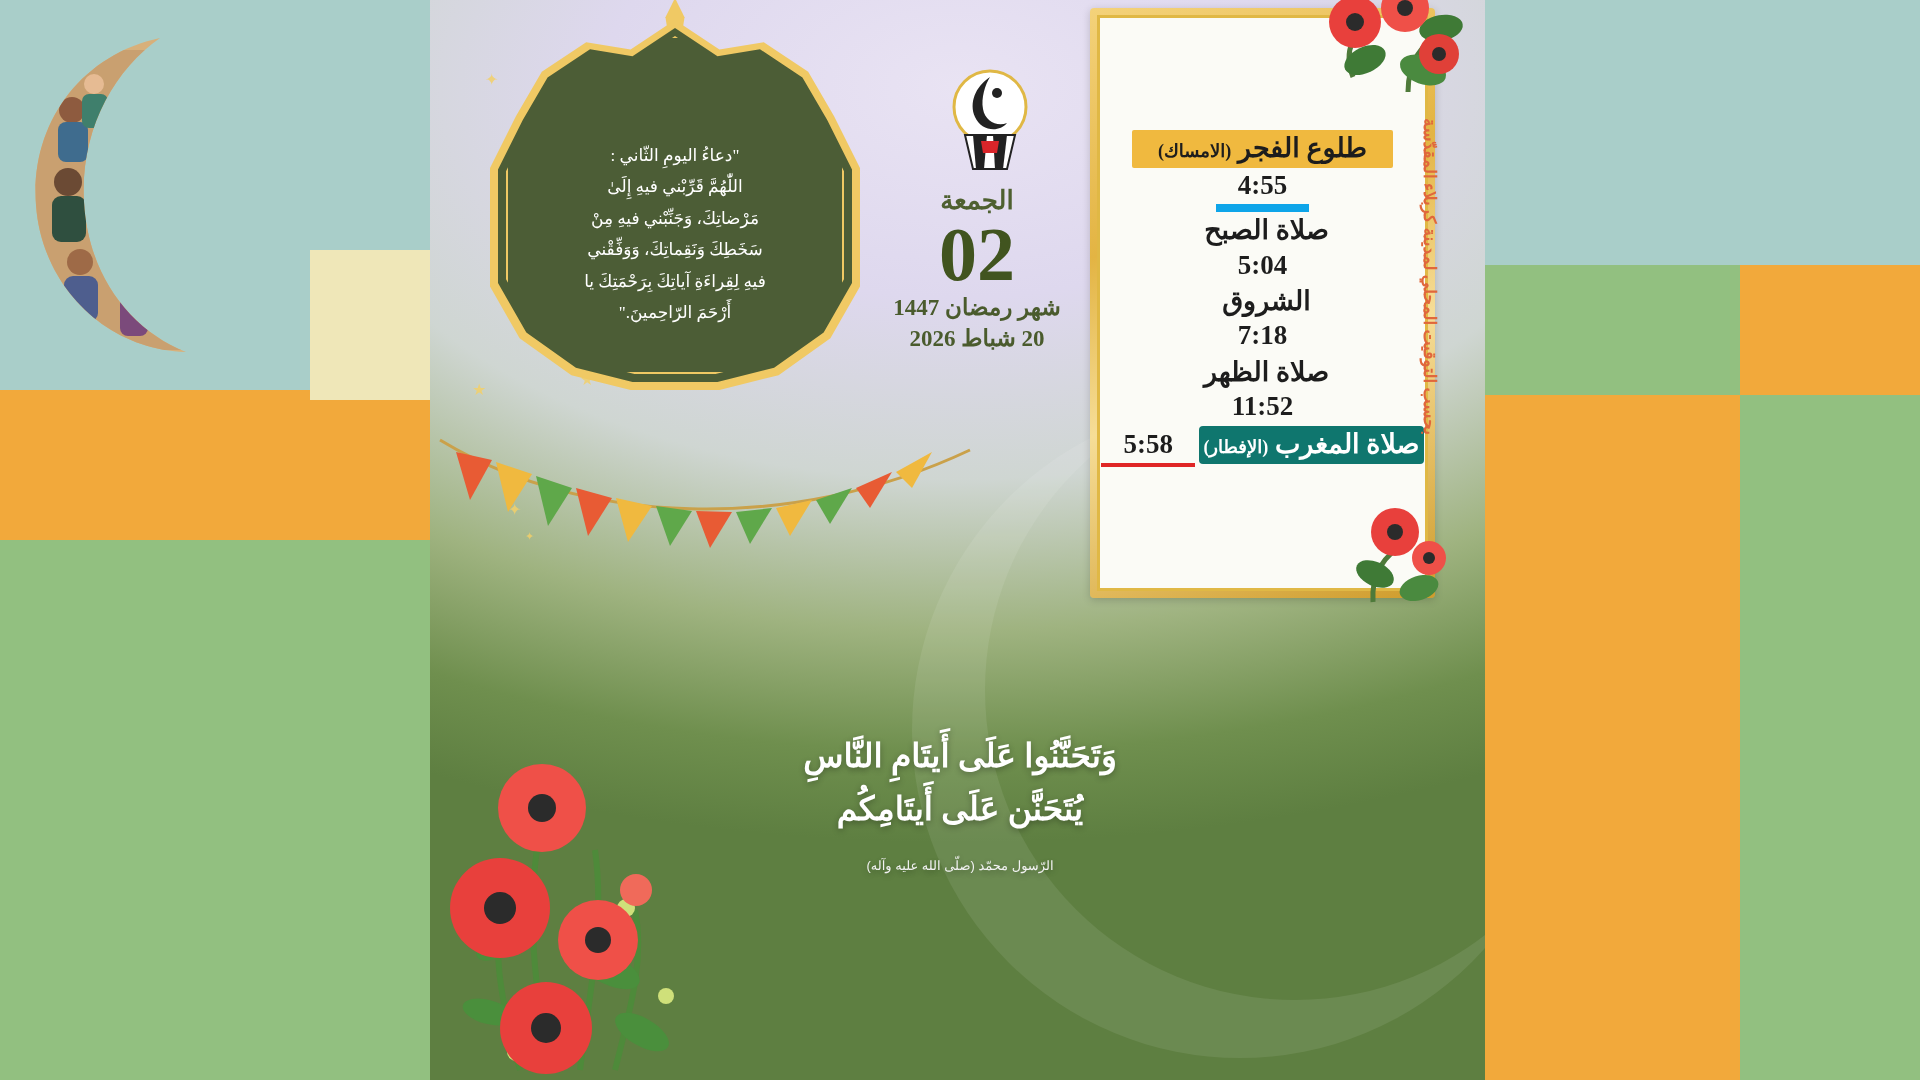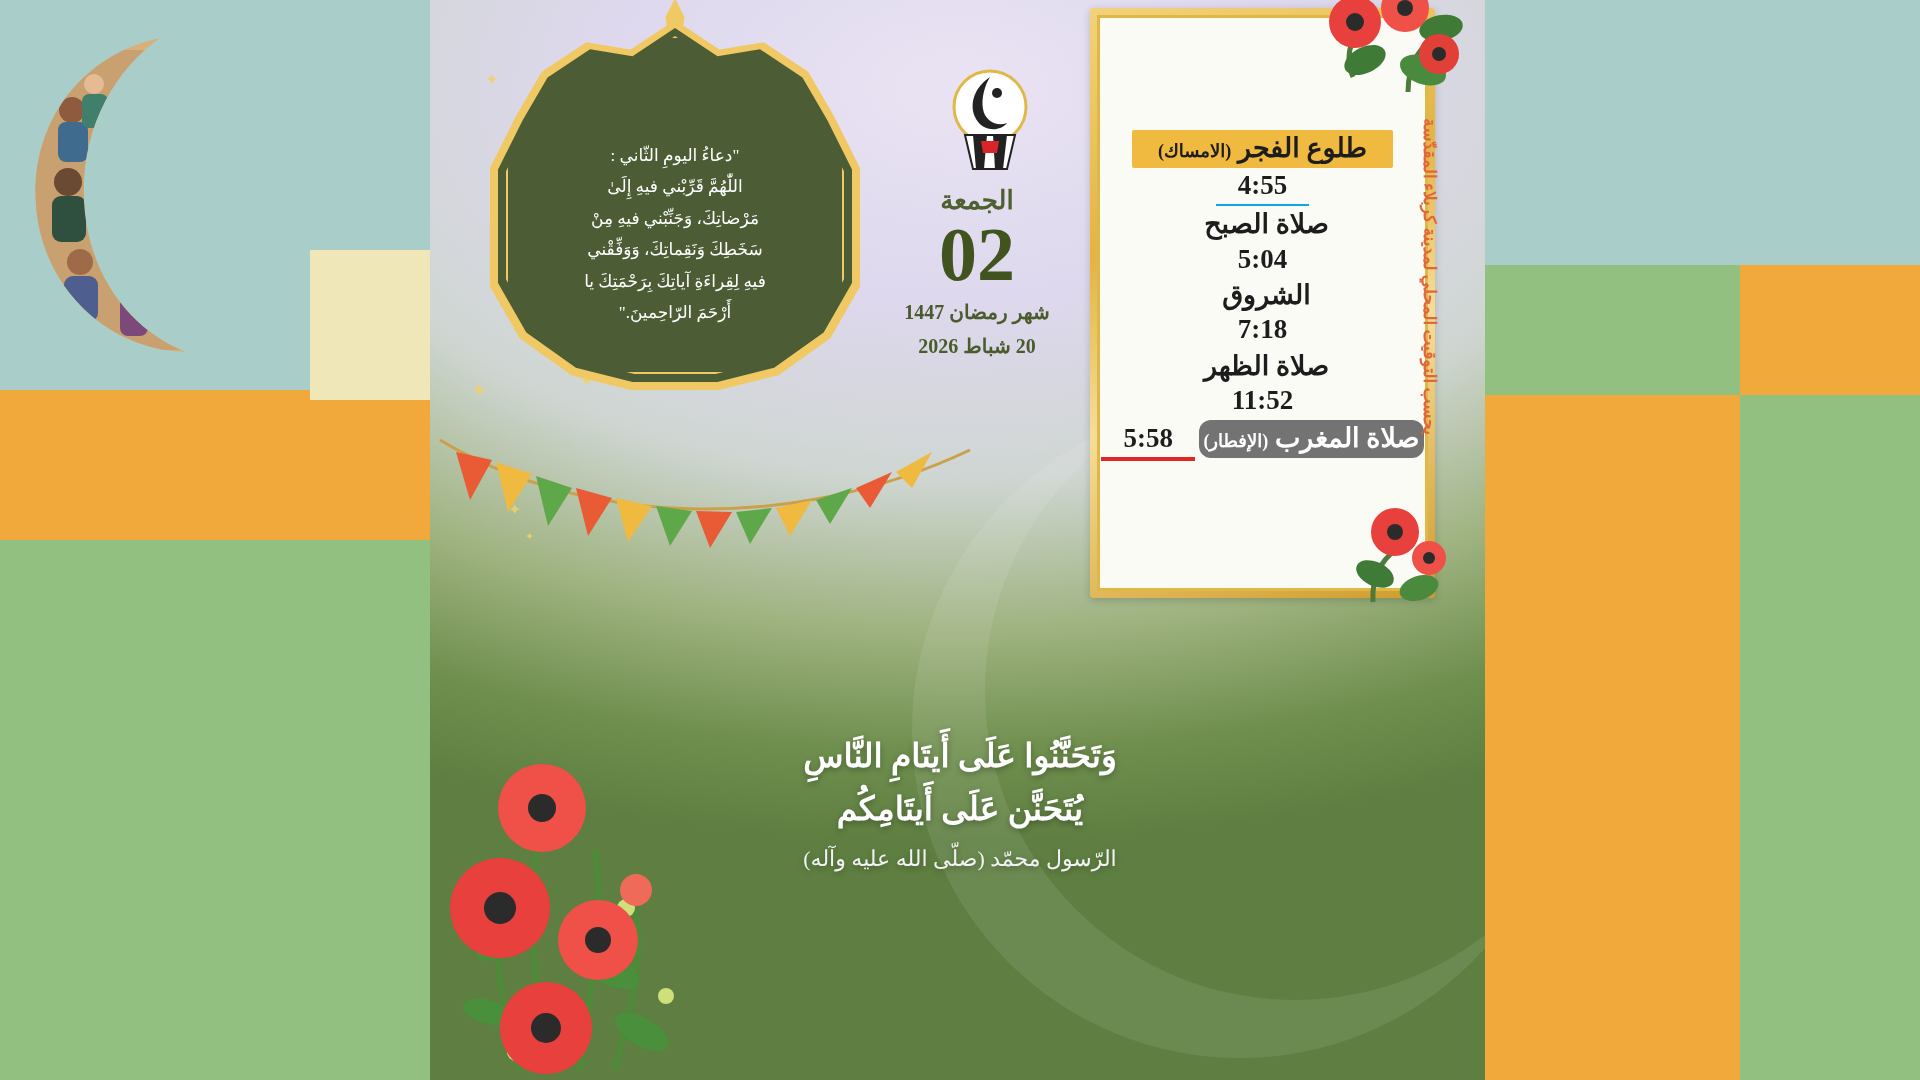--- a/index.html
+++ b/index.html
@@ -140,24 +140,24 @@
   }
   #day-number {
     font-size: 76px;
     font-weight: bold;
     line-height: .95;
     font-family: "Liberation Serif", serif;
     margin-top: 2px;
     color: #41541f;
   }
   #hijri-line, #greg-line {
-    font-size: 20px;
-    font-weight: bold;
-    font-family: "Liberation Serif", serif;
-    margin-top: 10px;
+    font-size: 23px;
+    font-weight: bold;
+    font-family: "Liberation Serif", serif;
+    margin-top: 4px;
     color: #4a5b2d;
   }
 
   
   #times-frame {
     position: absolute;
     left: 660px;
     top: 8px;
     width: 345px;
     height: 590px;
@@ -201,29 +201,29 @@
     line-height: 1.3;
   }
   .time-row.highlight-gold .time-label {
     background: #f0b93f;
     display: inline-block;
     padding: 2px 26px;
     border-radius: 2px;
     color: #1d1d1d;
   }
   .time-row.highlight-gold .time-value {
-    border-bottom: 2px solid #0ea5e9;
+    border-bottom: 8px solid #0ea5e9;
     display: inline-block;
     padding: 0 22px 1px;
   }
   .time-row.highlight-red .time-label {
-    background: #737373;
+    background: #0f766e;
     display: inline-block;
     padding: 2px 4px;
-    border-radius: 12px;
+    border-radius: 4px;
     color: #ffffff;
   }
   .time-row.highlight-red .time-value {
     border-bottom: 4px solid #e02626;
     display: inline-block;
     padding: 0 22px 1px;
   }
 
   
   .frame-flowers { position: absolute; pointer-events: none; }
@@ -265,23 +265,23 @@
     text-shadow: 0 2px 6px rgba(0,0,0,.3);
   }
   .hadith-line {
     font-size: 33px;
     font-family: "Liberation Serif", serif;
     line-height: 1.6;
     font-weight: bold;
     text-align: center;
   }
   #hadith-source {
-    margin-top: 10px;
-    font-size: 22px;
-    font-family: Liberation Serif, serif;
+    margin-top: 22px;
+    font-size: 13px;
+    font-family: Liberation Sans, sans-serif;
     color: #f2f2f2;
   }
 
   
   #left-crescent { position: absolute; left: 10px; top: 30px; width: 240px; height: 330px; }
 </style>
 </head>
 <body>
 
 <div id="stage">

